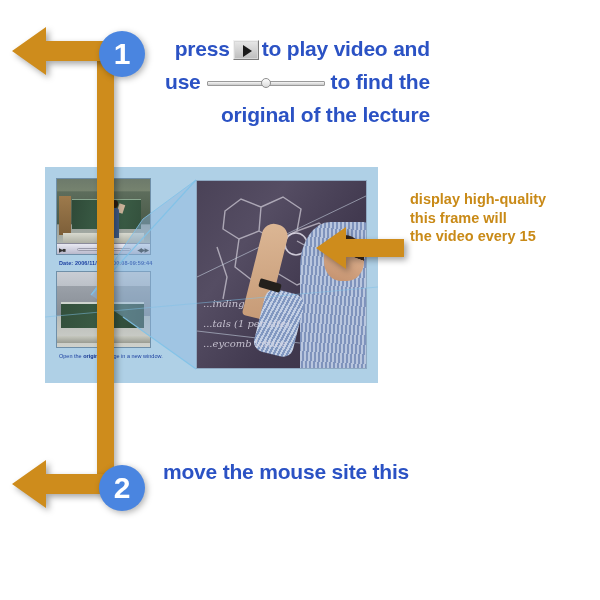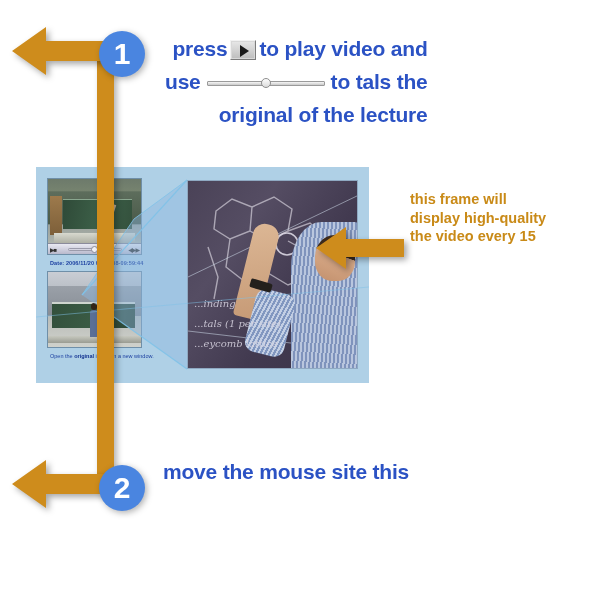--- a/index.html
+++ b/index.html
@@ -98,21 +98,21 @@
     font-weight: bold;
     font-size: 14.5px;
     line-height: 18.5px;
     white-space: nowrap;
   }
   .annot .ln { display: block; }
 
   
   #app-panel {
     position: absolute;
-    left: 36px; top: 167px;
+    left: 45px; top: 167px;
     width: 333px; height: 216px;
     background: #AFD0E6;
     overflow: hidden;
   }
 
   .vid { position: absolute; overflow: hidden; background: #2d3b2d; }
 
   
   #vid-top { left: 11px; top: 11px; width: 95px; height: 77px;
              border: 1px solid #6f8fa8; }
@@ -340,33 +340,33 @@
       <polygon points="0,28 34,4 34,18 100,18 100,38 34,38 34,52" fill="#CE8C1C"></polygon>
     </svg>
   </div>
 
   <div class="step-circle" id="circle-1" style="left:99px; top:31px; width:46px; height:46px; font-size:30px;">
     <span>1</span>
   </div>
 
   <div class="instr" id="instr-1" style="left:165px; top:32px;text-align:right;">
     <span class="ln"><span>press</span><span class="play-btn"></span><span>to play video and</span></span>
-    <span class="ln"><span>use</span><span class="slider-widget"><span class="track"></span><span class="knob"></span></span><span>to tals the</span></span>
+    <span class="ln"><span>use</span><span class="slider-widget"><span class="track"></span><span class="knob"></span></span><span>to find the</span></span>
     <span class="ln">original of the lecture</span>
   </div>
 
   <div class="arrow-left" style="left:316px; top:222px;">
     <svg width="88" height="52" viewBox="0 0 88 52">
       <polygon points="0,26 30,5 30,17 88,17 88,35 30,35 30,47" fill="#CE8C1C"></polygon>
     </svg>
   </div>
 
   <div class="annot" id="annot-text" style="left:410px; top:190px;">
+    <span class="ln">display high-quality</span>
     <span class="ln">this frame will</span>
-    <span class="ln">display high-quality</span>
     <span class="ln">the video every 15</span>
   </div>
 
   <div class="arrow-left" style="left:12px; top:456px;">
     <svg width="100" height="56" viewBox="0 0 100 56">
       <polygon points="0,28 34,4 34,18 100,18 100,38 34,38 34,52" fill="#CE8C1C"></polygon>
     </svg>
   </div>
 
   <div class="step-circle" id="circle-2" style="left:99px; top:465px; width:46px; height:46px; font-size:30px;">

